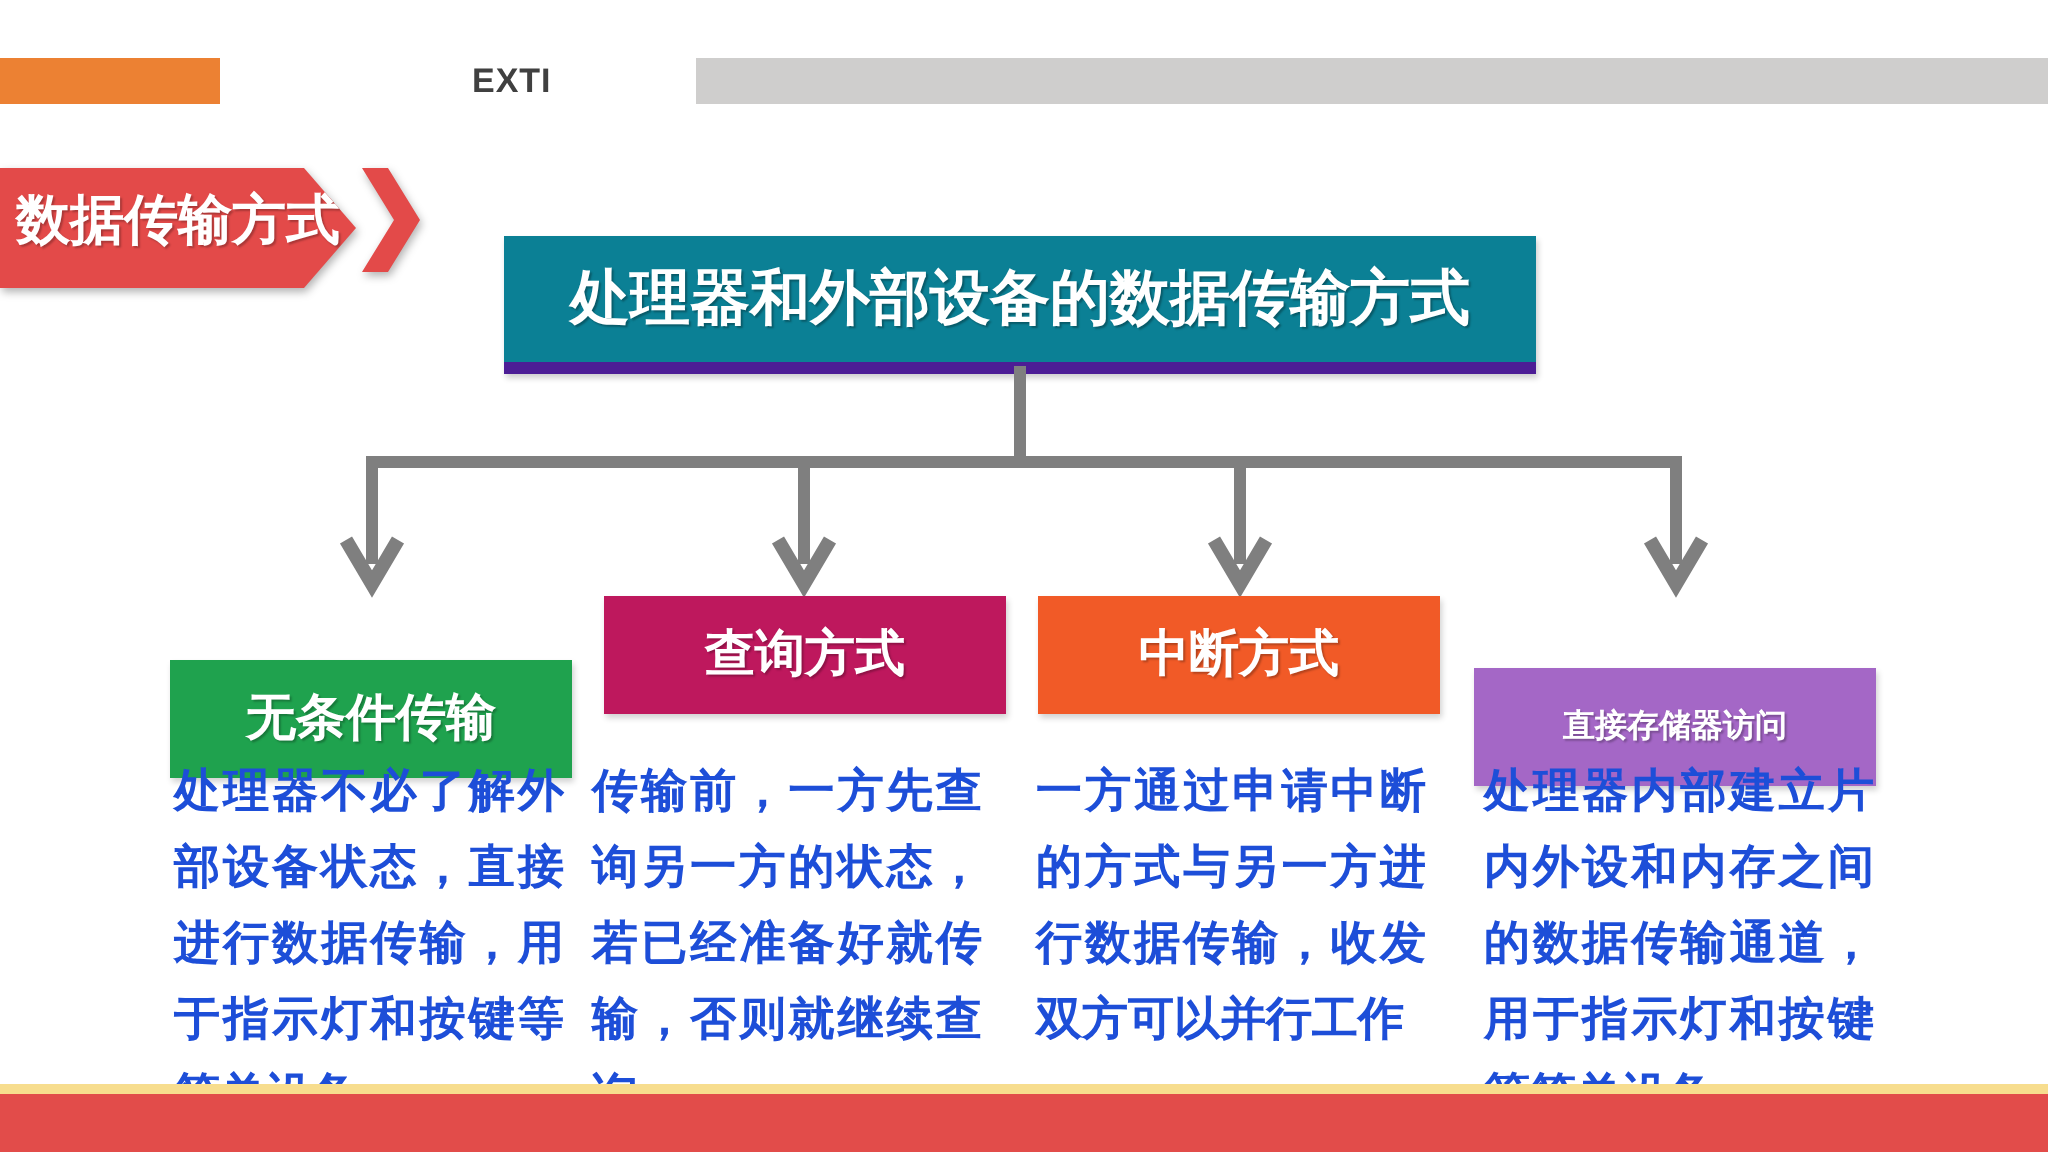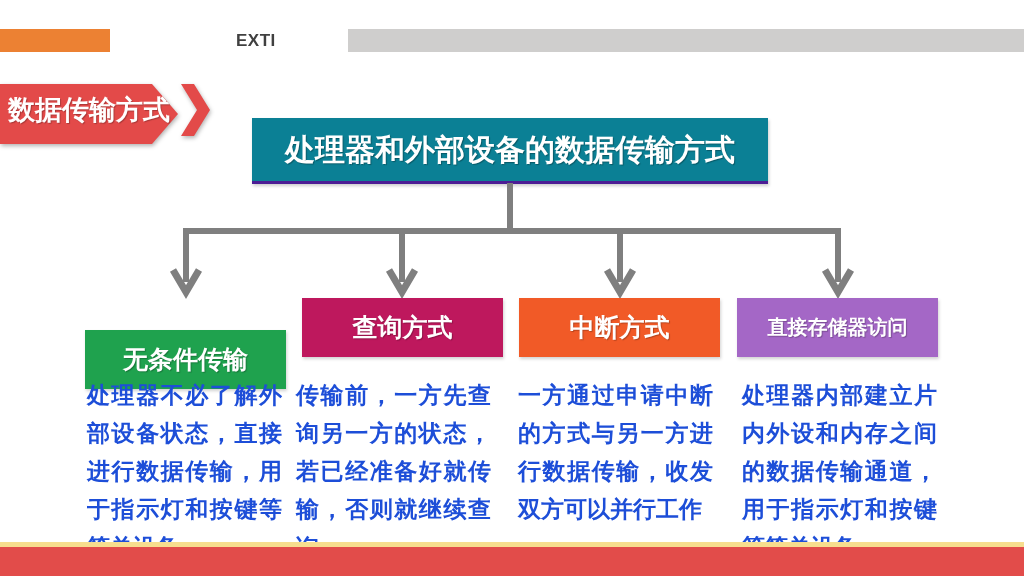--- a/index.html
+++ b/index.html
@@ -24,38 +24,38 @@
     text-shadow:1px 1px 1px rgba(0,0,0,.25);
   }
   .banner-chevron{
     position:absolute;left:181px;top:0;width:29px;height:52px;
     clip-path:polygon(0 0,13px 0,29px 26px,13px 52px,0 52px,16px 26px);
   }
 
   
   .root-box{
     left:252px;top:118px;width:516px;height:63px;
-    border-bottom:3px solid #4c1d95;
+    border-bottom:6px solid #4c1d95;
     color:#ffffff;font-size:30px;font-weight:bold;line-height:63px;text-align:center;
     text-shadow:1px 1px 1px rgba(0,0,0,.3);
     box-shadow:1px 2px 3px rgba(0,0,0,.2);
   }
 
   
   .connectors{left:0;top:180px;width:1024px;height:120px;}
 
   
   .branch-box{
     top:298px;width:201px;height:59px;
     color:#ffffff;font-weight:bold;text-align:center;line-height:59px;
     text-shadow:1px 1px 1px rgba(0,0,0,.25);
     box-shadow:1px 2px 3px rgba(0,0,0,.18);
     font-size:25px;white-space:nowrap;
   }
-  .bb0{left:85px;margin-top:32px;} .bb1{left:302px;} .bb2{left:519px;} .bb3{left:737px;font-size:20px;}
+  .bb0{left:85px;margin-top:32px;} .bb1{left:302px;} .bb2{left:519px;} .bb3{left:737px;font-size:16px;margin-top:36px;}
 
   
   .desc{
     top:376px;width:195px;
     font-size:23px;font-weight:bold;color:#1d4ed8;line-height:38px;
     text-align:justify;text-align-last:left;text-justify:inter-ideograph;
   }
   .d0{left:87px;} .d1{left:296px;} .d2{left:518px;} .d3{left:742px;}
 
   

